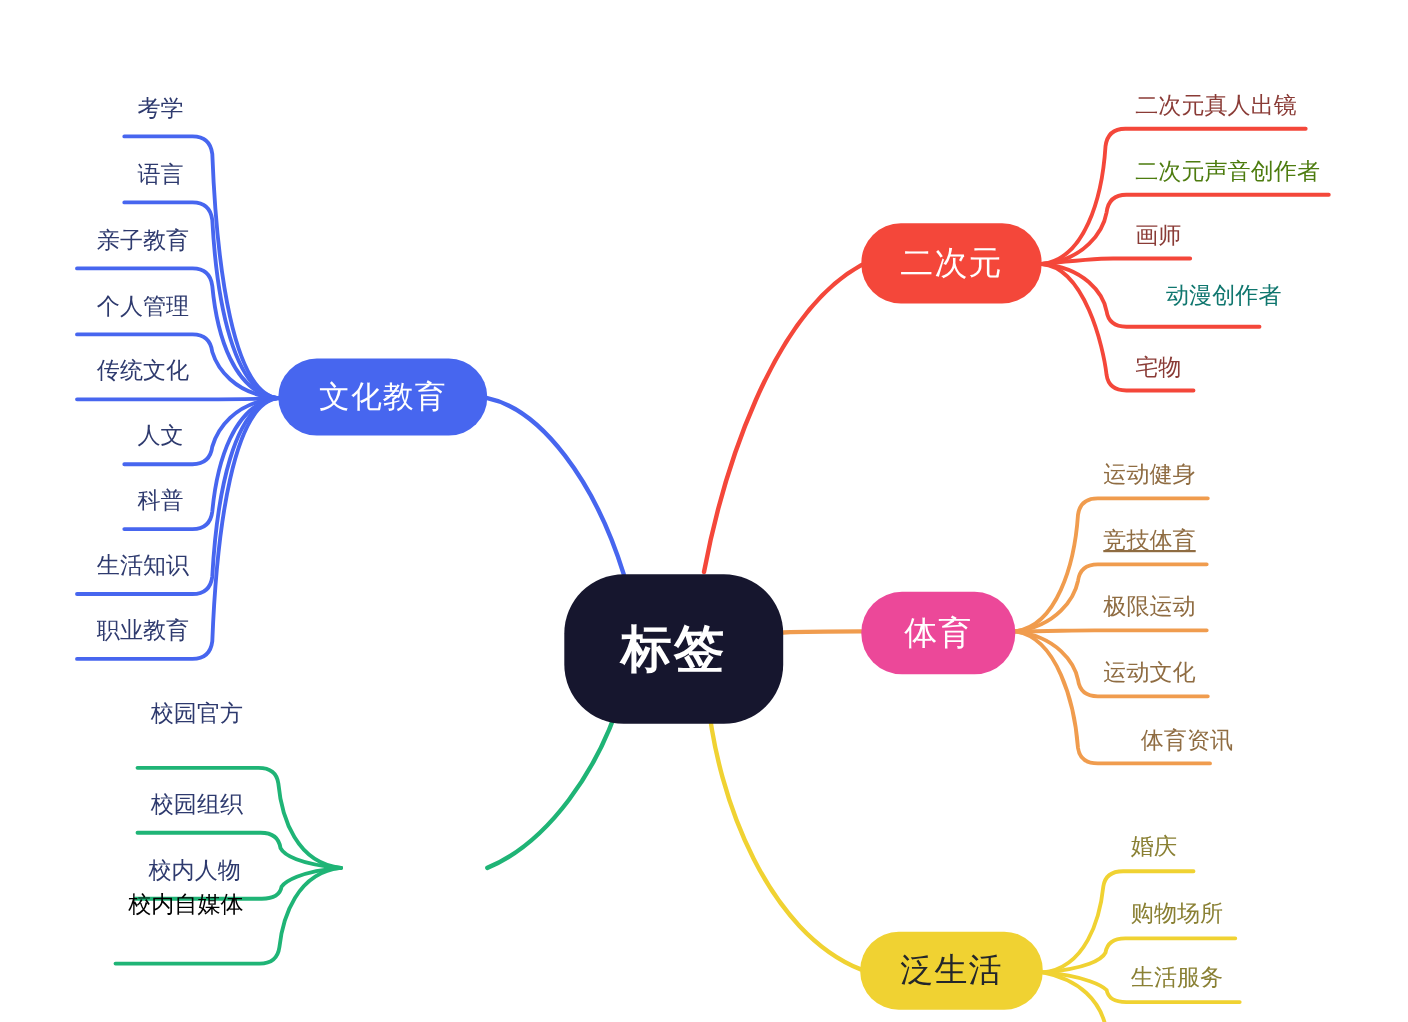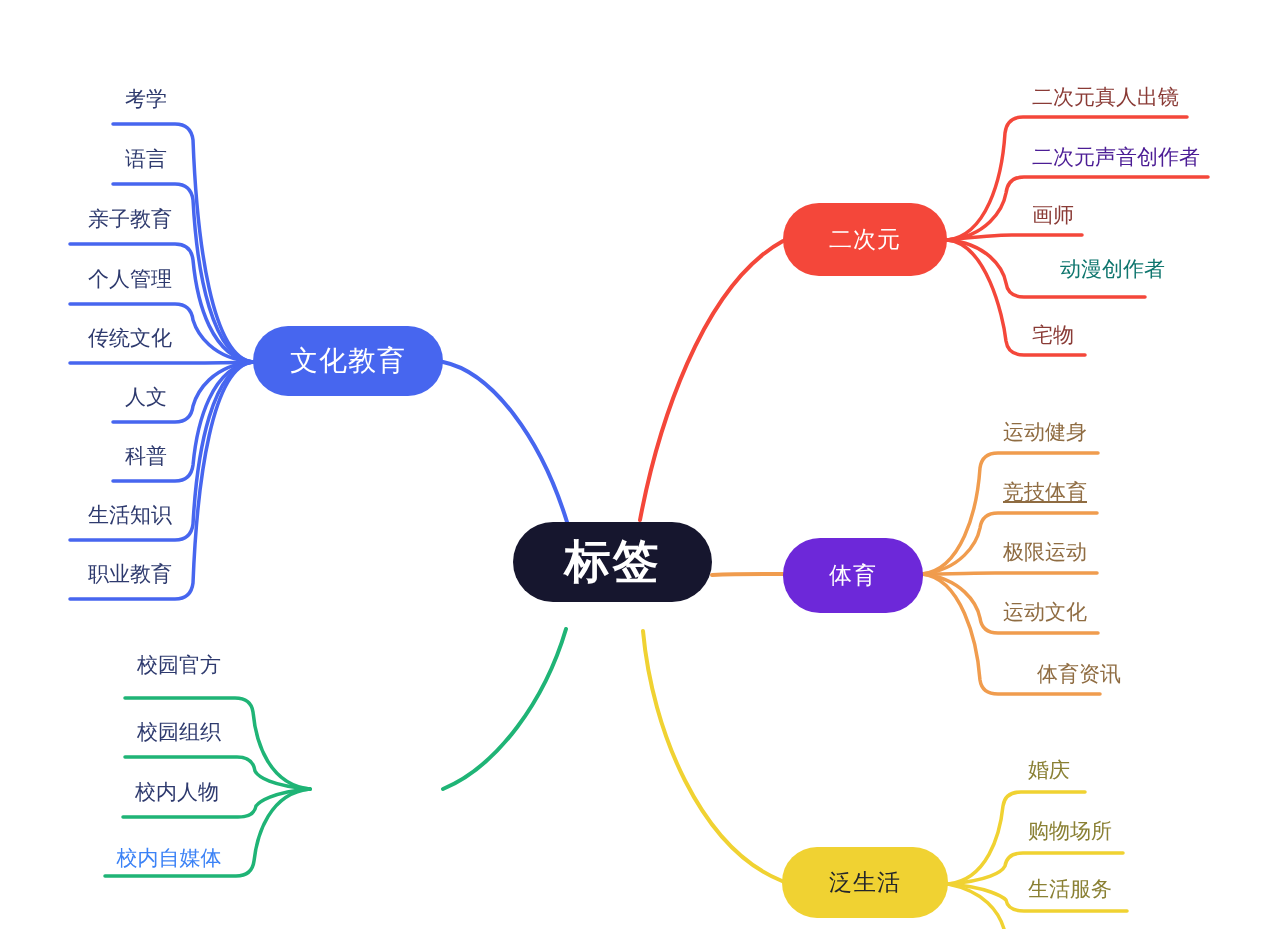--- a/index.html
+++ b/index.html
@@ -29,21 +29,21 @@
     white-space: nowrap;
     box-sizing: border-box;
     cursor: pointer;
   }
   .root-node {
     font-size: 46px;
     font-weight: 700;
     letter-spacing: 2px;
   }
   .branch-node {
-    font-size: 23px;
+    font-size: 30px;
     font-weight: 500;
     letter-spacing: 1px;
   }
   .child-label {
     position: absolute;
     font-size: 21px;
     line-height: 26px;
     white-space: nowrap;
     cursor: pointer;
   }
@@ -101,54 +101,54 @@
     </g>
 
     <g stroke-width="3.5" fill="none">
       <path data-name="child-connector" d="M948 884 C987 880 1000 835 1003 806 Q1005 792 1021 792 L1085 792" stroke="#f0d232"></path>
       <path data-name="child-connector" d="M948 884 C988 881 1002 872 1005 866 Q1007 853 1023 853 L1123 853" stroke="#f0d232"></path>
       <path data-name="child-connector" d="M948 884 C988 887 1003 897 1006 900 Q1008 911 1024 911 L1127 911" stroke="#f0d232"></path>
       <path data-name="child-connector" d="M948 884 C984 891 999 912 1004 929" stroke="#f0d232"></path>
     </g>
   </svg>
 
-  <div class="node root-node" data-name="root-node" style="left: 513px; top: 522px; width: 199px; height: 80px; border-radius: 54px; background: rgb(22, 22, 46); color: rgb(255, 255, 255);" title="标签">标签</div>
+  <div class="node root-node" data-name="root-node" style="left: 513px; top: 522px; width: 199px; height: 136px; border-radius: 54px; background: rgb(22, 22, 46); color: rgb(255, 255, 255);" title="标签">标签</div>
   <style>
     [data-name="root-node"] { color: #ffffff; }
   </style>
 
   <div class="node branch-node" data-name="branch-node-culture-education" style="left: 253px; top: 326px; width: 190px; height: 70px; border-radius: 35px; font-size: 28px; background: rgb(71, 102, 239); color: rgb(255, 255, 255);">文化教育</div>
   <div class="node branch-node" data-name="branch-node-anime" style="left: 783px; top: 203px; width: 164px; height: 73px; border-radius: 36px; background: rgb(244, 71, 58); color: rgb(255, 255, 255);">二次元</div>
-  <div class="node branch-node" data-name="branch-node-sports" style="left: 783px; top: 538px; width: 140px; height: 75px; border-radius: 37px; background: #6d28d9; color: rgb(255, 255, 255);">体育</div>
+  <div class="node branch-node" data-name="branch-node-sports" style="left: 783px; top: 538px; width: 140px; height: 75px; border-radius: 37px; background: #ec4899; color: rgb(255, 255, 255);">体育</div>
   <div class="node branch-node" data-name="branch-node-lifestyle" style="left: 782px; top: 847px; width: 166px; height: 71px; border-radius: 35px; background: rgb(240, 210, 50); color: rgb(35, 38, 43);">泛生活</div>
 
   <div class="child-label align-c" data-name="child-label" style="left: 101px; top: 86px; width: 90px; color: rgb(46, 58, 110);">考学</div>
   <div class="child-label align-c" data-name="child-label" style="left: 101px; top: 146px; width: 90px; color: rgb(46, 58, 110);">语言</div>
   <div class="child-label align-c" data-name="child-label" style="left: 86px; top: 206px; width: 88px; color: rgb(46, 58, 110);">亲子教育</div>
   <div class="child-label align-c" data-name="child-label" style="left: 86px; top: 266px; width: 88px; color: rgb(46, 58, 110);">个人管理</div>
   <div class="child-label align-c" data-name="child-label" style="left: 86px; top: 325px; width: 88px; color: rgb(46, 58, 110);">传统文化</div>
   <div class="child-label align-c" data-name="child-label" style="left: 101px; top: 384px; width: 90px; color: rgb(46, 58, 110);">人文</div>
   <div class="child-label align-c" data-name="child-label" style="left: 101px; top: 443px; width: 90px; color: rgb(46, 58, 110);">科普</div>
   <div class="child-label align-c" data-name="child-label" style="left: 86px; top: 502px; width: 88px; color: rgb(46, 58, 110);">生活知识</div>
   <div class="child-label align-c" data-name="child-label" style="left: 86px; top: 561px; width: 88px; color: rgb(46, 58, 110);">职业教育</div>
 
   <div class="child-label align-l" data-name="child-label" style="left: 1032px; top: 84px; color: rgb(138, 59, 54);">二次元真人出镜</div>
-  <div class="child-label align-l" data-name="child-label" style="left: 1032px; top: 144px; color: #4c1d95;">二次元声音创作者</div>
+  <div class="child-label align-l" data-name="child-label" style="left: 1032px; top: 144px; color: #4d7c0f;">二次元声音创作者</div>
   <div class="child-label align-l" data-name="child-label" style="left: 1032px; top: 202px; color: rgb(138, 59, 54);">画师</div>
   <div class="child-label align-l" data-name="child-label" style="left: 1032px; top: 256px; color: #0f766e; margin-left: 28px;">动漫创作者</div>
   <div class="child-label align-l" data-name="child-label" style="left: 1032px; top: 322px; color: rgb(138, 59, 54);">宅物</div>
 
   <div class="child-label align-l" data-name="child-label" style="left: 1003px; top: 419px; color: rgb(143, 108, 66);">运动健身</div>
   <div class="child-label align-l" data-name="child-label" style="left: 1003px; top: 479px; color: rgb(143, 108, 66); text-decoration: underline;">竞技体育</div>
   <div class="child-label align-l" data-name="child-label" style="left: 1003px; top: 539px; color: rgb(143, 108, 66);">极限运动</div>
   <div class="child-label align-l" data-name="child-label" style="left: 1003px; top: 599px; color: rgb(143, 108, 66);">运动文化</div>
   <div class="child-label align-l" data-name="child-label" style="left: 1003px; top: 661px; color: rgb(143, 108, 66); margin-left: 34px;">体育资讯</div>
 
-  <div class="child-label align-c" data-name="child-label" style="left: 135px; top: 652px; width: 88px; color: rgb(46, 58, 110);">校园官方</div>
+  <div class="child-label align-c" data-name="child-label" style="left: 135px; top: 636px; width: 88px; color: rgb(46, 58, 110);">校园官方</div>
   <div class="child-label align-c" data-name="child-label" style="left: 135px; top: 719px; width: 88px; color: rgb(46, 58, 110);">校园组织</div>
   <div class="child-label align-c" data-name="child-label" style="left: 133px; top: 779px; width: 88px; color: rgb(46, 58, 110);">校内人物</div>
-  <div class="child-label align-c" data-name="child-label" style="left: 114px; top: 810px; width: 110px; color: #3b82f6; margin-top: 35px;">校内自媒体</div>
+  <div class="child-label align-c" data-name="child-label" style="left: 114px; top: 810px; width: 110px; color: #000000;">校内自媒体</div>
 
   <div class="child-label align-l" data-name="child-label" style="left: 1028px; top: 757px; color: rgb(138, 128, 52);">婚庆</div>
   <div class="child-label align-l" data-name="child-label" style="left: 1028px; top: 818px; color: rgb(138, 128, 52);">购物场所</div>
   <div class="child-label align-l" data-name="child-label" style="left: 1028px; top: 876px; color: rgb(138, 128, 52);">生活服务</div>
 
 </div>
 
 </body></html>

